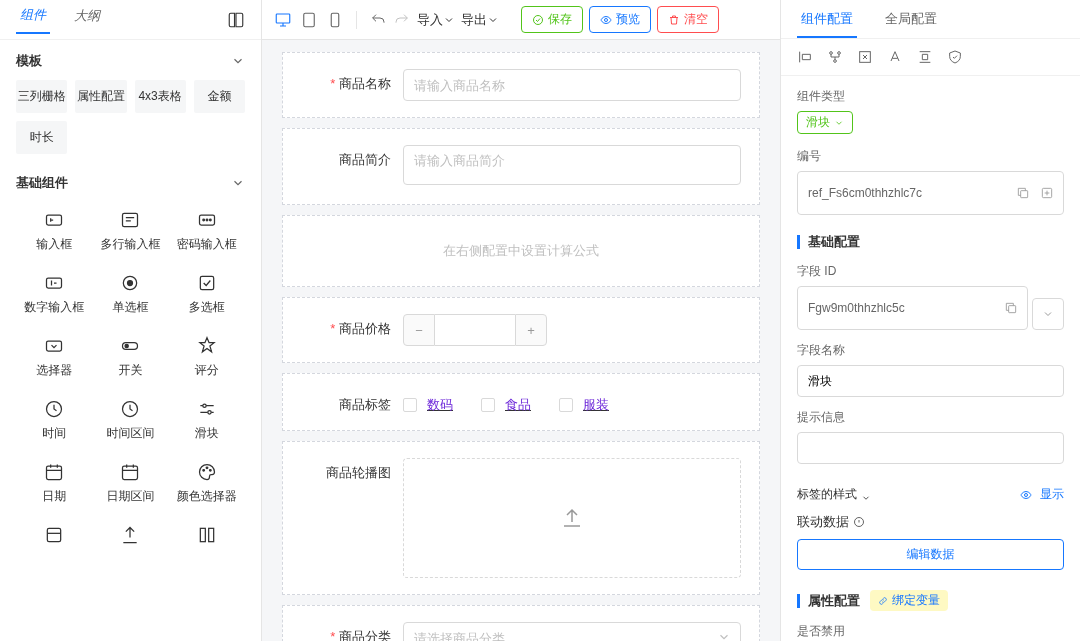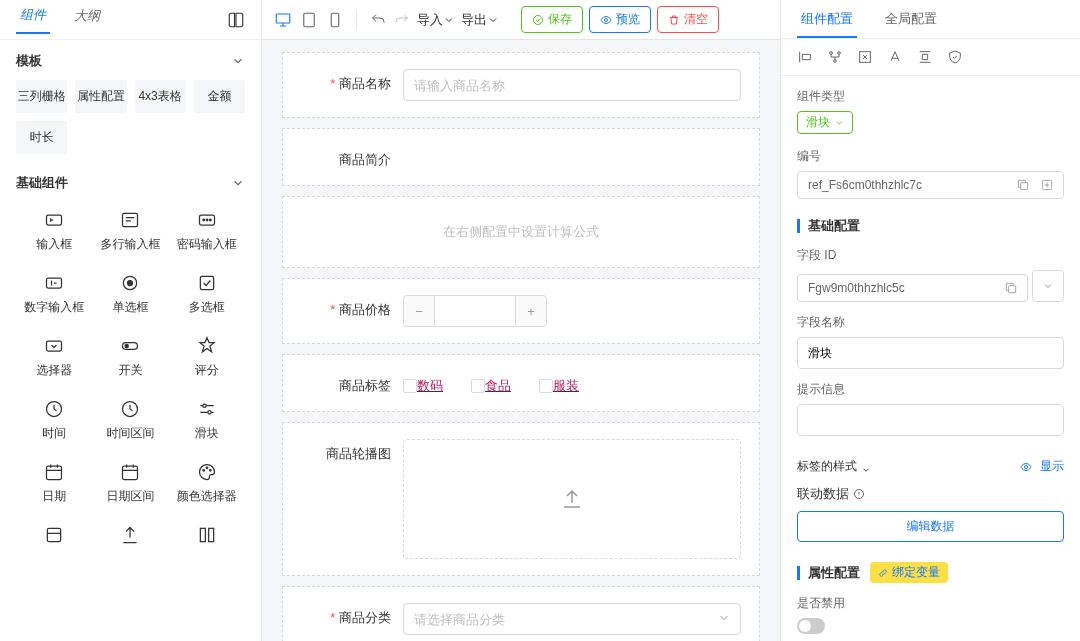--- a/index.html
+++ b/index.html
@@ -47,45 +47,45 @@
 .input::placeholder { color: #bfbfbf; }
 .textarea { width: 100%; height: 40px; border: 1px solid #d9d9d9; border-radius: 4px; padding: 6px 10px; font-size: 13px; resize: none; }
 .textarea::placeholder { color: #bfbfbf; }
 .stepper { display: inline-flex; align-items: center; }
 .step-btn { width: 32px; height: 32px; border: 1px solid #d9d9d9; background: #fafafa; display: flex; align-items: center; justify-content: center; cursor: pointer; color: #999; }
 .step-input { width: 80px; height: 32px; border: 1px solid #d9d9d9; border-left: none; border-right: none; text-align: center; }
 .step-btn.left { border-radius: 4px 0 0 4px; }
 .step-btn.right { border-radius: 0 4px 4px 0; }
 .formula-hint { color: #bfbfbf; text-align: center; padding: 10px 0; }
 .checks { display: flex; gap: 28px; padding-top: 6px; }
-.chk { display: flex; align-items: center; gap: 0; color: #be185d; }
+.chk { display: flex; align-items: center; gap: 10px; color: #6d28d9; }
 .chk-box { width: 14px; height: 14px; border: 1px solid #d9d9d9; border-radius: 2px; }
 .upload-box { width: 60px; height: 120px; border: 1px dashed #d9d9d9; display: flex; align-items: center; justify-content: center; color: #999; margin-left: 12px; flex: 1; border-radius: 4px;}
 .select-wrap { position: relative; }
 .select-wrap .sel-icon { position: absolute; right: 10px; top: 8px; color: #bfbfbf; }
 
 
 .right-panel { width: 300px; border-left: 1px solid #e5e5e5; display: flex; flex-direction: column; overflow-y: auto; }
 .right-tabs { display: flex; height: 40px; border-bottom: 1px solid #f0f0f0; padding: 0 16px; }
 .right-tab { padding: 10px 4px 8px; margin-right: 24px; cursor: pointer; color: #666; }
 .right-tab.active { color: #1677ff; border-bottom: 2px solid #1677ff; font-weight: 500; }
 .right-icons { display: flex; gap: 14px; padding: 10px 16px; border-bottom: 1px solid #f0f0f0; color: #666; }
 .r-content { padding: 12px 16px; }
 .r-label { font-size: 12px; color: #666; margin-bottom: 6px; }
 .tag-green { display: inline-flex; align-items: center; border: 1px solid #52c41a; color: #52c41a; padding: 2px 8px; border-radius: 4px; font-size: 12px; gap: 4px; }
-.r-input-wrap { display: flex; align-items: center; border: 1px solid #d9d9d9; border-radius: 4px; height: 28px; padding: 0 4px 0 10px; }
+.r-input-wrap { display: flex; align-items: center; border: 1px solid #d9d9d9; border-radius: 4px; height: 44px; padding: 0 4px 0 10px; }
 .r-input { flex: 1; border: none; outline: none; font-size: 12px; color: #666; }
 .r-tail-btn { width: 24px; height: 24px; display: flex; align-items: center; justify-content: center; color: #999; cursor: pointer; }
 .sec-title { display: flex; align-items: center; font-weight: 600; margin: 18px 0 12px; color: #333; }
 .sec-title::before { content: ""; width: 3px; height: 14px; background: #1677ff; margin-right: 8px; }
 .r-field { border: 1px solid #d9d9d9; border-radius: 4px; height: 32px; padding: 0 10px; width: 100%; font-size: 12px; margin-bottom: 12px; }
 .link-row { display: flex; justify-content: space-between; align-items: center; margin: 10px 0; font-size: 12px; }
 .link-blue { color: #1677ff; cursor: pointer; display: flex; align-items: center; gap: 8px; }
 .btn-outline-blue { border: 1px solid #1677ff; color: #1677ff; text-align: center; padding: 6px 0; border-radius: 4px; cursor: pointer; width: 100%; font-size: 12px; }
-.badge-blue { background: #fde047; color: #1677ff; padding: 2px 8px; border-radius: 4px; font-size: 12px; display: inline-flex; align-items: center; gap: 4px; }
+.badge-blue { background: #fef9c3; color: #1677ff; padding: 2px 8px; border-radius: 4px; font-size: 12px; display: inline-flex; align-items: center; gap: 4px; }
 .switch { width: 28px; height: 16px; background: #ccc; border-radius: 8px; position: relative; cursor: pointer; }
 .switch::after { content: ""; width: 12px; height: 12px; background: #fff; border-radius: 50%; position: absolute; top: 2px; left: 2px; }
 svg { display: block; }
 .r-field-row { display: flex; align-items: flex-end; gap: 4px; margin-bottom: 12px; }
 .r-field-row .r-input-wrap { flex: 1; }
 .sq-btn { width: 32px; height: 32px; border: 1px solid #d9d9d9; border-radius: 4px; display: flex; align-items: center; justify-content: center; color: #999; cursor: pointer; }
 </style>
 </head>
 <body>
 
@@ -371,20 +371,21 @@
     <div class="canvas">
       <div class="form-block">
         <div class="form-row">
           <div class="form-label req">商品名称</div>
           <div class="form-ctrl"><input class="input" placeholder="请输入商品名称" style=""></div>
         </div>
       </div>
       <div class="form-block">
         <div class="form-row">
           <div class="form-label">商品简介</div>
+          <div class="form-ctrl"><textarea class="textarea" placeholder="请输入商品简介" style=""></textarea></div>
         </div>
       </div>
       <div class="form-block">
         <div class="formula-hint">在右侧配置中设置计算公式</div>
       </div>
       <div class="form-block">
         <div class="form-row">
           <div class="form-label req">商品价格</div>
           <div class="form-ctrl">
             <div class="stepper">

